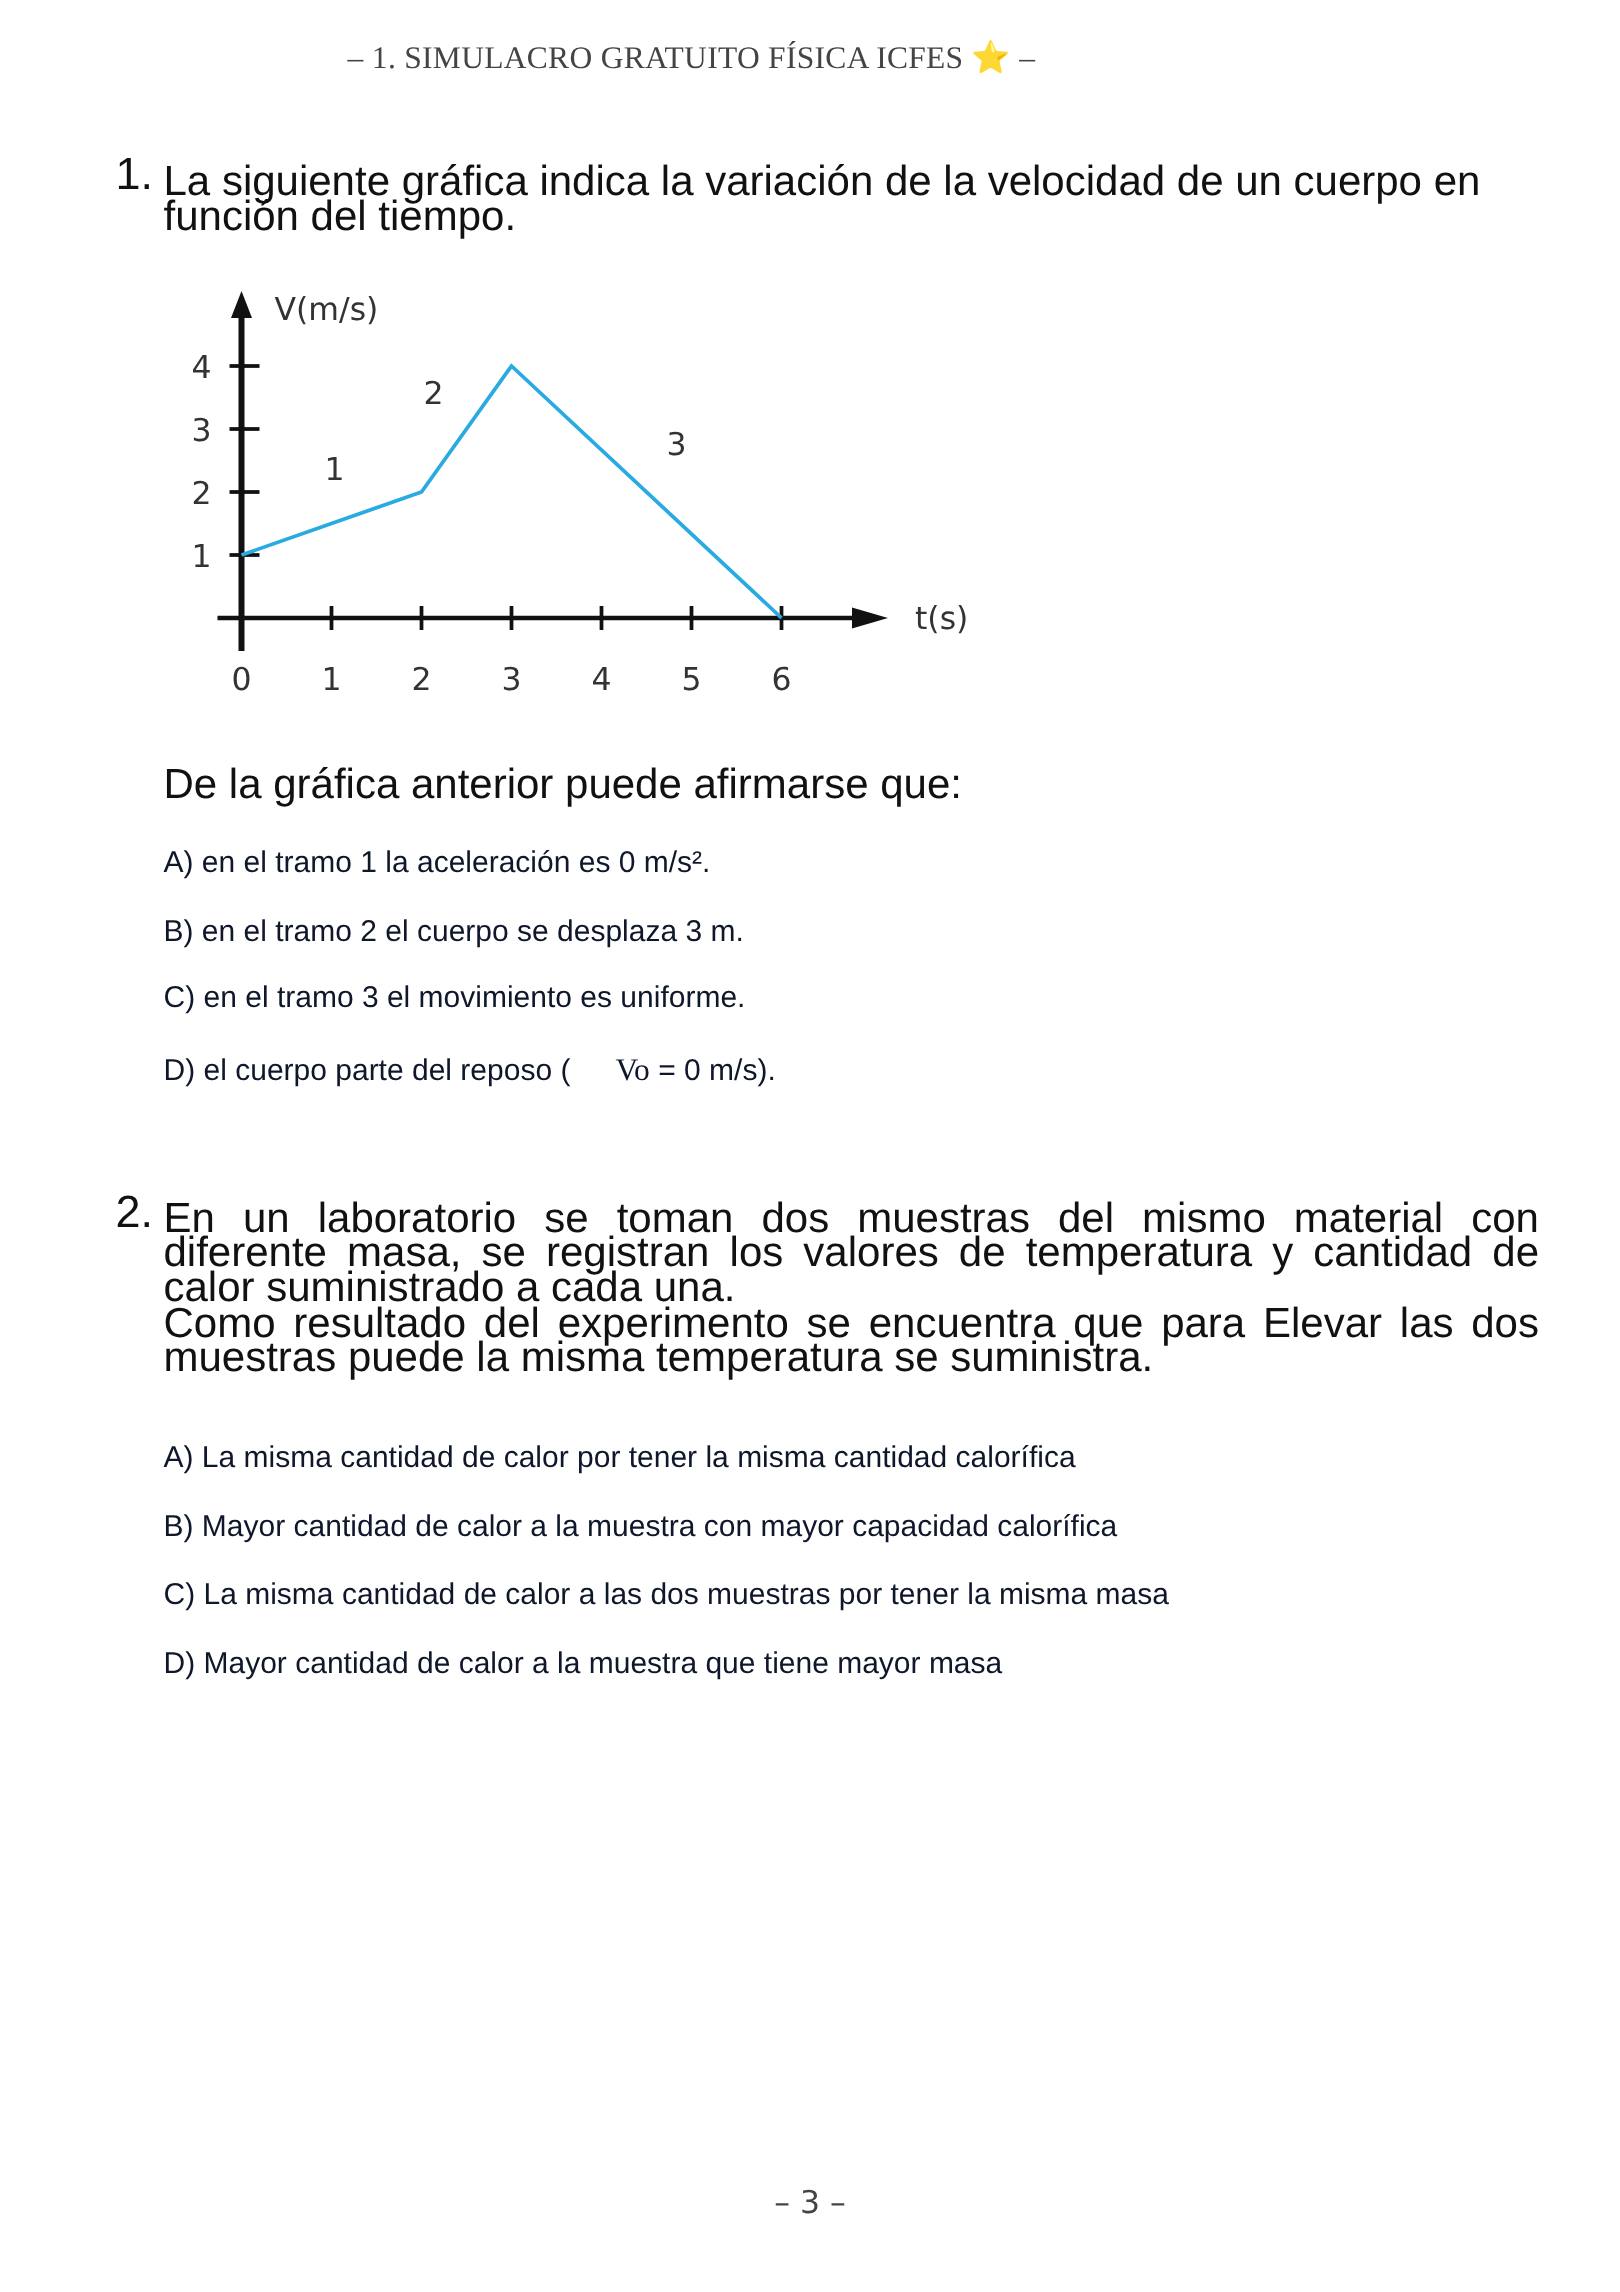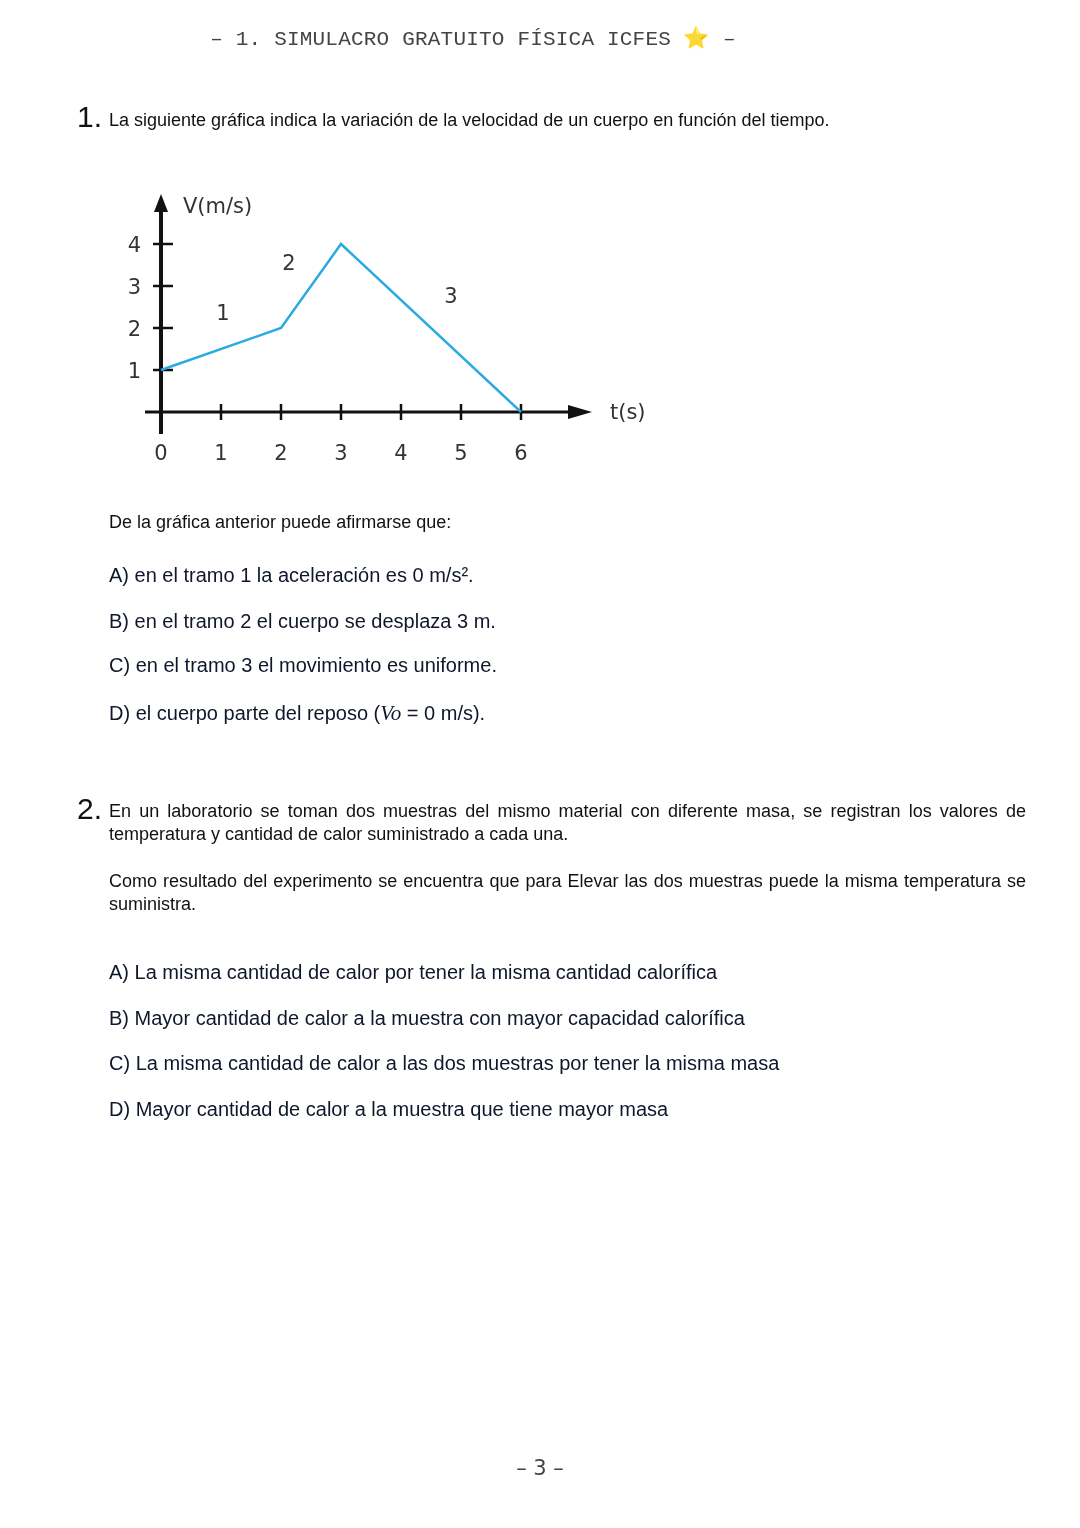--- a/index.html
+++ b/index.html
@@ -1,24 +1,24 @@
 <!DOCTYPE html>
 <html><head>
 <meta charset="utf-8">
 <style>
   html, body { margin:0; padding:0; background:#ffffff; }
   body { width:1080px; height:1528px; position:relative; overflow:hidden; color:#1a1a1a; }
   .header { position:absolute; top:26px; left:0; width:922px; text-align:center;
-    font-family:Liberation Mono, monospace; font-size:21px; color:#444; letter-spacing:0.2px;margin-left:12px; }
+    font-family:Liberation Serif, serif; font-size:21px; color:#444; letter-spacing:0.2px; }
   .star { color:#f2c21b; }
   .qnum { position:absolute; font-family:"Liberation Sans", sans-serif; font-size:30px; color:#111; }
-  .txt { position:absolute; font-family:"Liberation Sans", sans-serif; font-size:18px; color:#111; line-height:23px; }
+  .txt { position:absolute; font-family:"Liberation Sans", sans-serif; font-size:28px; color:#111; line-height:23px; }
   .just { text-align:justify; text-align-last:auto; }
   .opt { position:absolute; left:109px; font-family:"Liberation Sans", sans-serif; font-size:20px; color:#0f172a; }
-  .vo { font-family:"Liberation Serif", serif; font-style:italic; font-size:21px; }
+  .vo { font-family:"Liberation Serif", serif; font-size:21px;margin-left:30px; }
   .footer { position:absolute; top:1456px; left:0; width:1080px; text-align:center;
     font-family:"DejaVu Sans", sans-serif; font-size:21px; color:#444; }
   svg text { font-family:"DejaVu Sans", sans-serif; fill:#333; }
 </style>
 </head>
 <body>
 
 <div class="header">
   <span>– 1. SIMULACRO GRATUITO FÍSICA ICFES</span>
   <span class="star">⭐</span>

